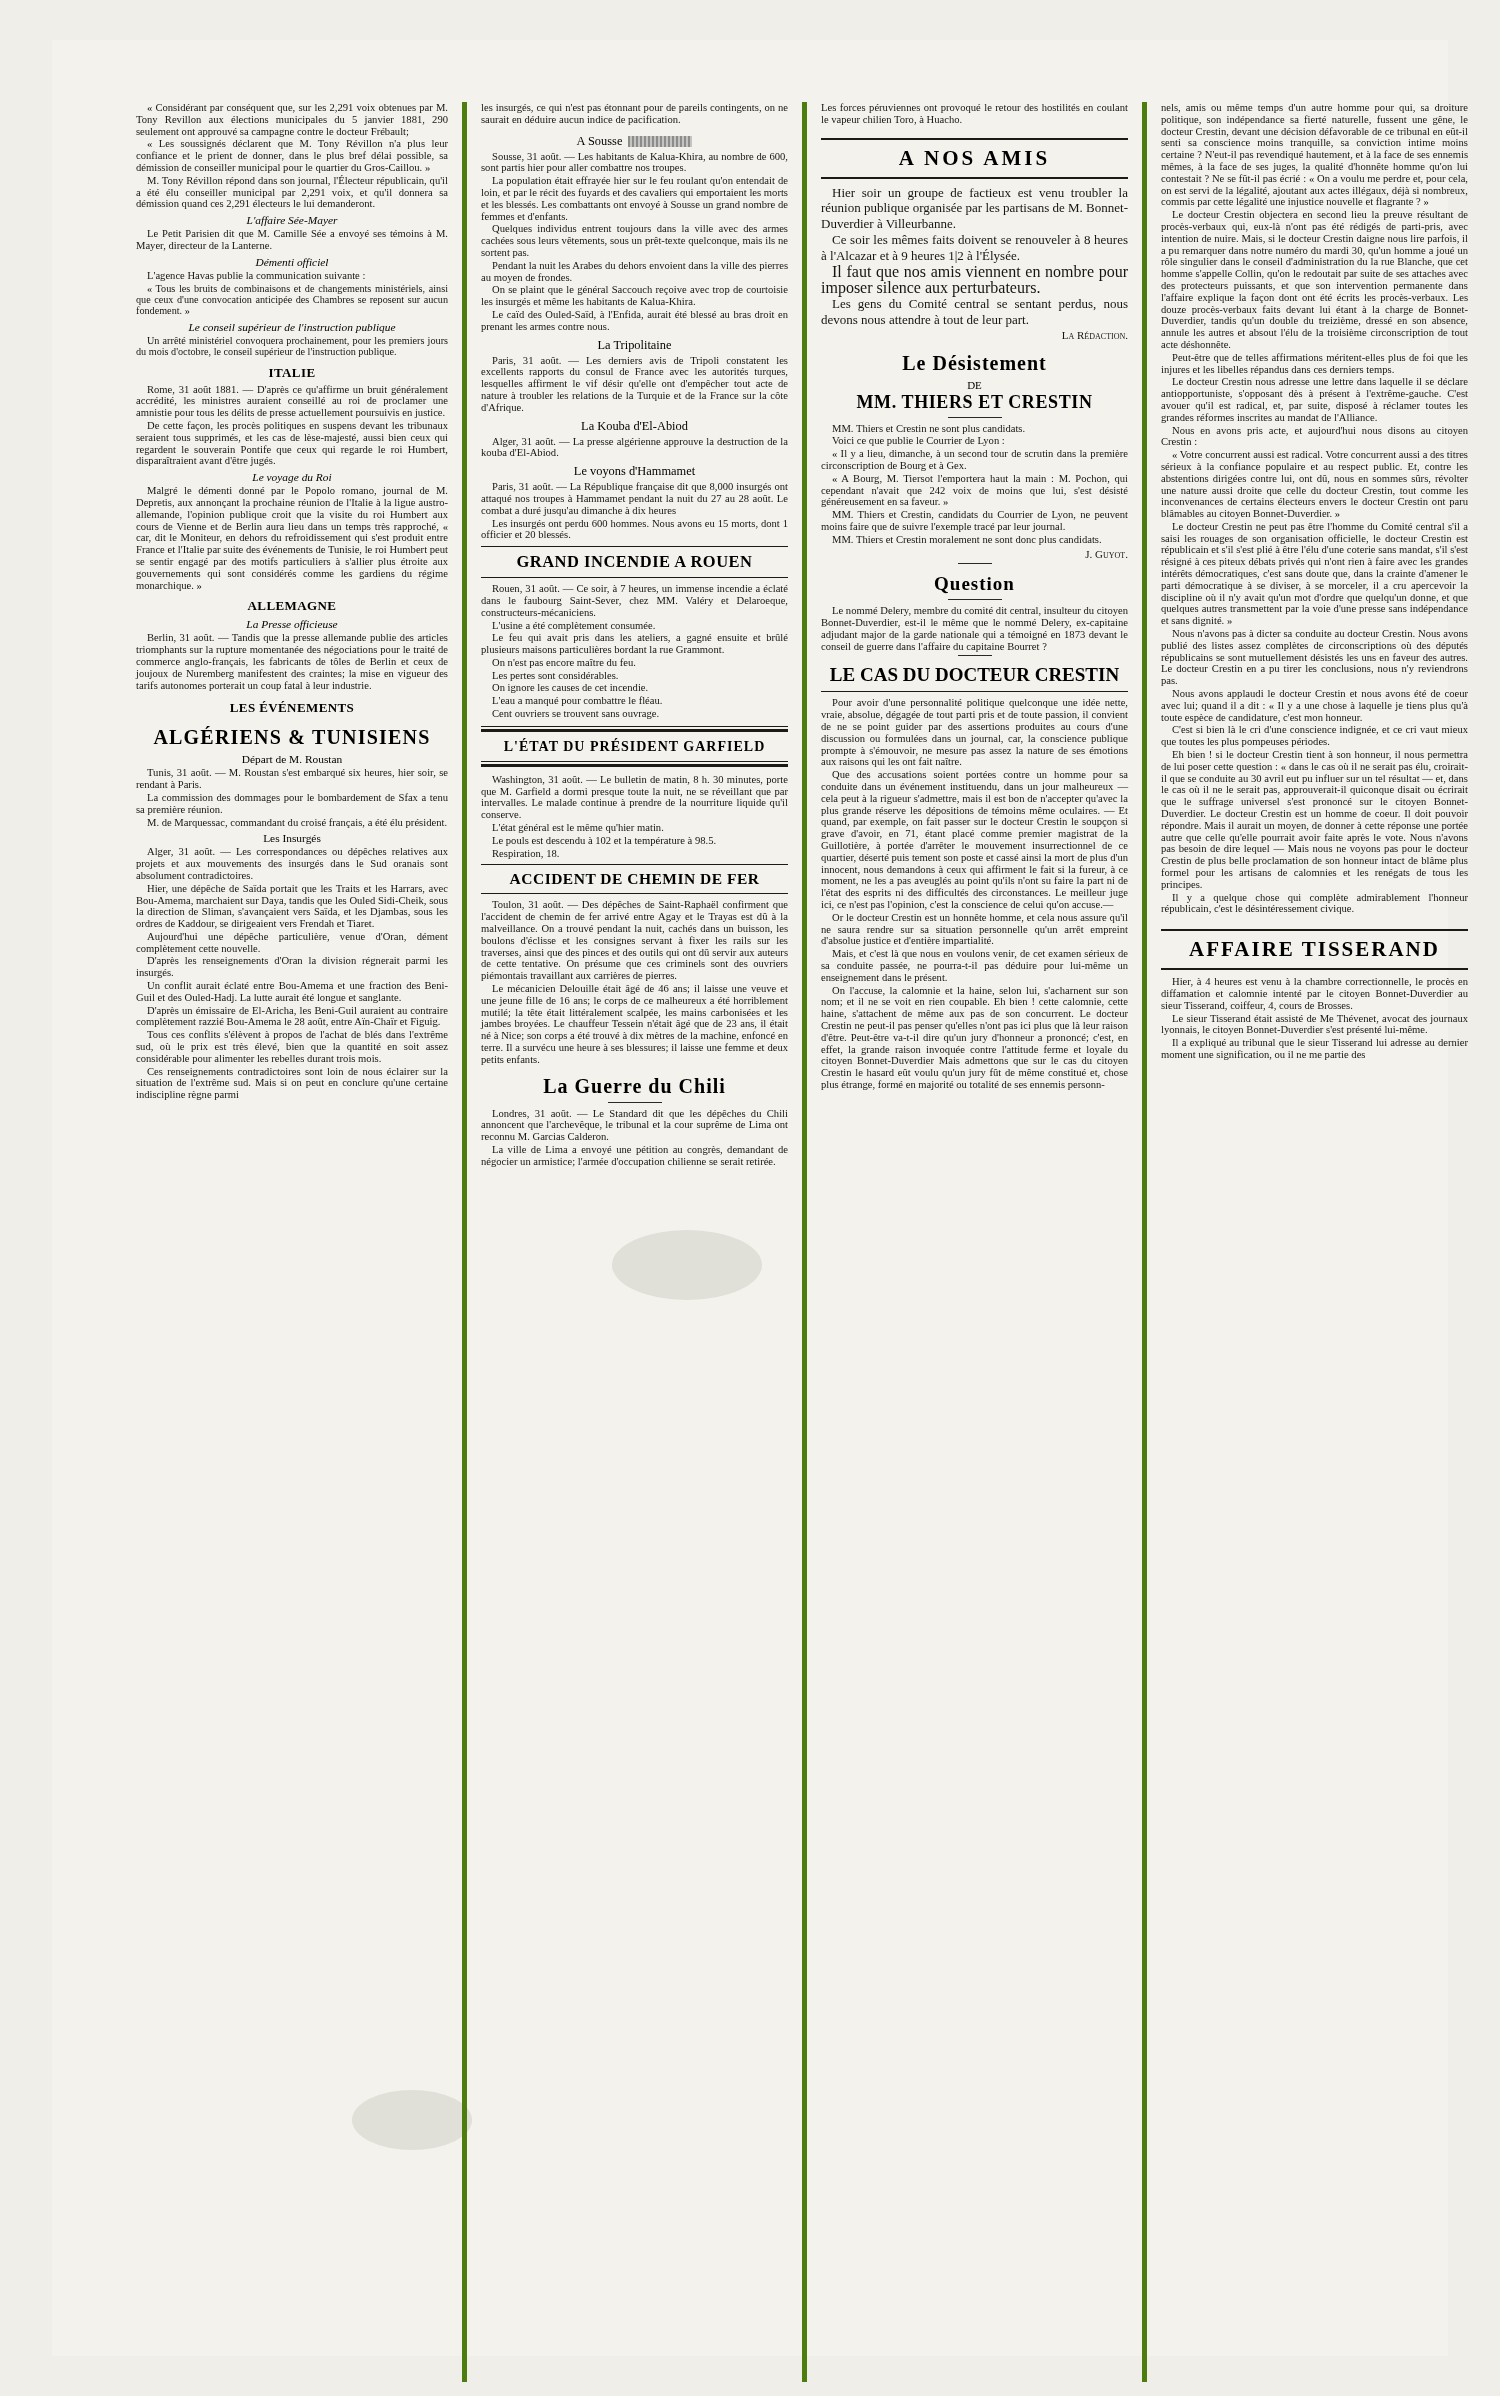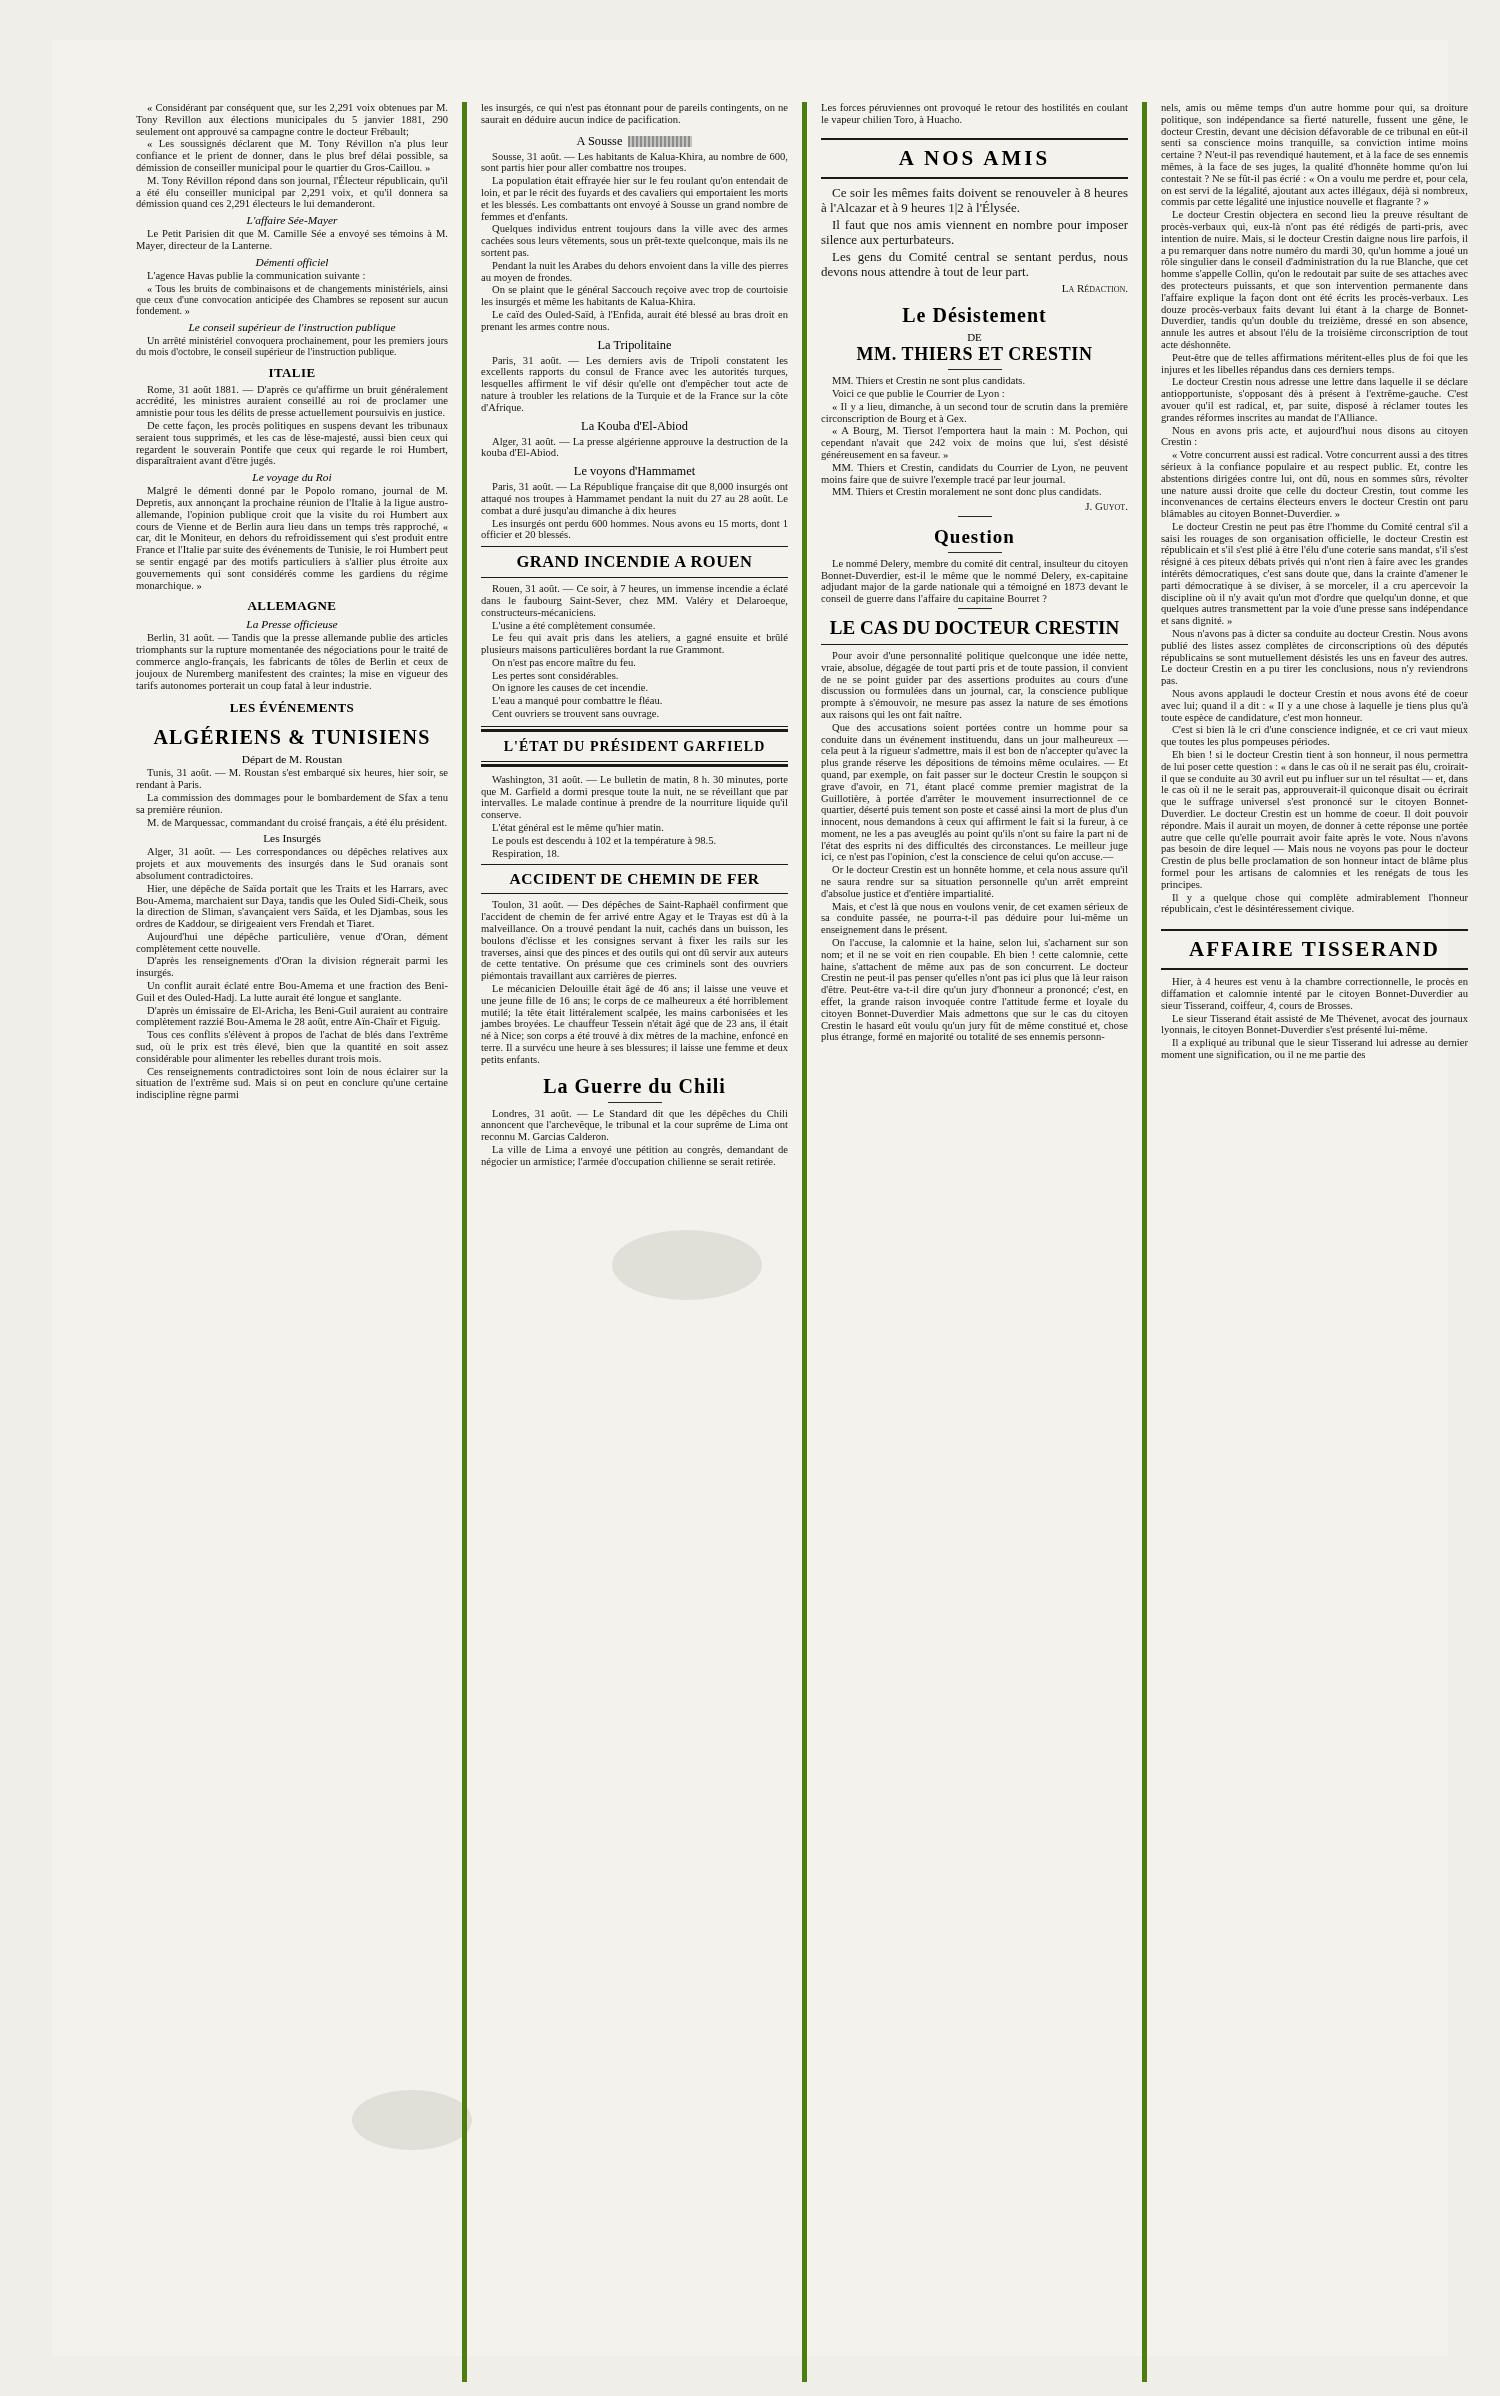--- a/index.html
+++ b/index.html
@@ -258,22 +258,23 @@
         <p class="small">Londres, 31 août. — Le Standard dit que les dépêches du Chili annoncent que l'archevêque, le tribunal et la cour suprême de Lima ont reconnu M. Garcias Calderon.</p>
         <p class="small">La ville de Lima a envoyé une pétition au congrès, demandant de négocier un armistice; l'armée d'occupation chilienne se serait retirée.</p>
       </div>
 
       <div class="col">
         <p class="small noind">Les forces péruviennes ont provoqué le retour des hostilités en coulant le vapeur chilien Toro, à Huacho.</p>
 
         <div class="headrule" style="margin-top:12px;"></div>
         <div class="bigtitle" style="margin-top:2px;letter-spacing:3px;">A NOS AMIS</div>
         <div class="headrule"></div>
+        <p style="font-size:13px;line-height:15.5px;">Hier soir un groupe de factieux est venu troubler la réunion publique organisée par les partisans de M. Bonnet-Duverdier à Villeurbanne.</p>
         <p style="font-size:13px;line-height:15.5px;">Ce soir les mêmes faits doivent se renouveler à 8 heures à l'Alcazar et à 9 heures 1|2 à l'Élysée.</p>
-        <p style="font-size:13px;line-height:15.5px;">Il faut que nos amis viennent en nombre pour imposer silence aux perturbateurs.</p>
+        <p style="font-size:16px;line-height:15.5px;">Il faut que nos amis viennent en nombre pour imposer silence aux perturbateurs.</p>
         <p style="font-size:13px;line-height:15.5px;">Les gens du Comité central se sentant perdus, nous devons nous attendre à tout de leur part.</p>
         <p class="sig">La Rédaction.</p>
 
         <div class="decotitle" style="font-size:20px;margin-top:10px;">Le Désistement</div>
         <div class="dept">DE</div>
         <div class="boxtitle" style="margin-top:0;">MM. THIERS ET CRESTIN</div>
         <div class="rule"></div>
         <p class="small">MM. Thiers et Crestin ne sont plus candidats.</p>
         <p class="small">Voici ce que publie le Courrier de Lyon :</p>
         <p class="small">« Il y a lieu, dimanche, à un second tour de scrutin dans la première circonscription de Bourg et à Gex.</p>

